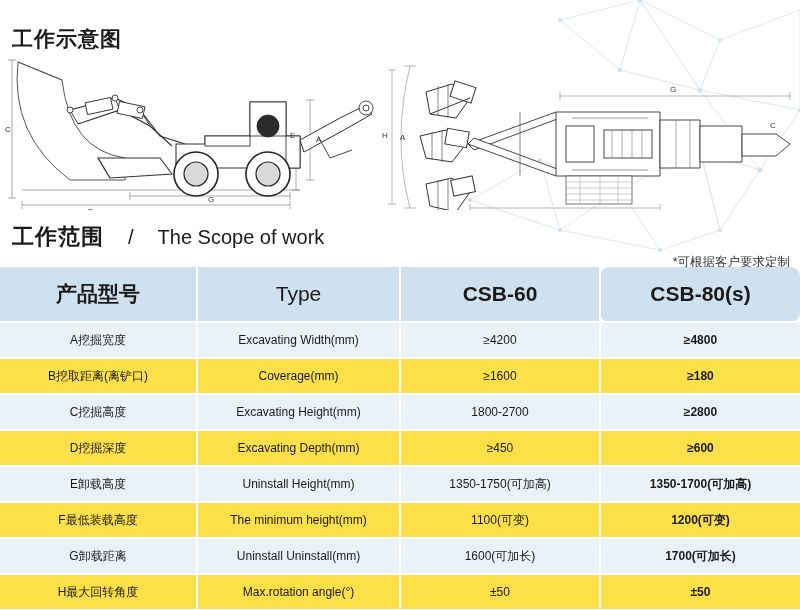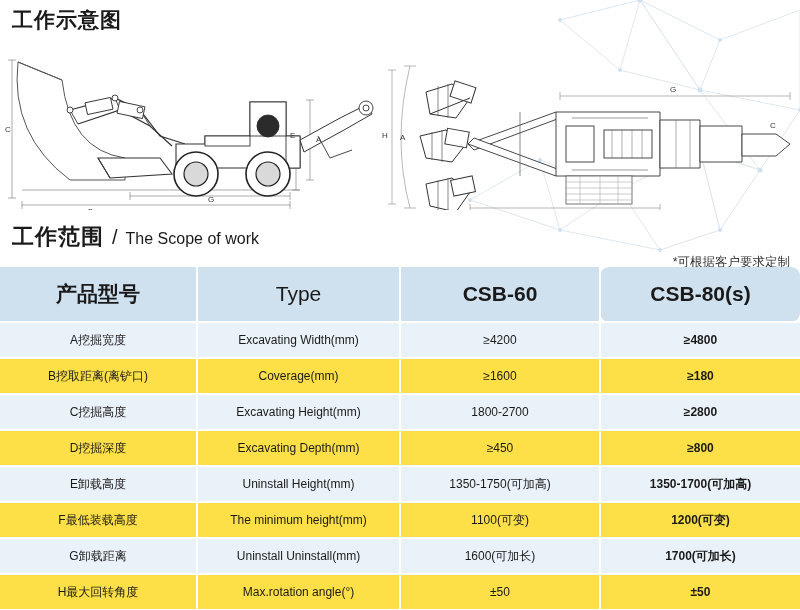--- a/index.html
+++ b/index.html
@@ -29,20 +29,21 @@
     z-index: 1;
     width: 800px;
     height: 610px;
   }
 
   .section-title {
     font-size: 21px;
     font-weight: bold;
     letter-spacing: 1px;
     color: #1a1a1a;
+    margin-top: 19px;
   }
   #title-work-diagram {
     position: absolute;
     left: 12px;
     top: 6px;
   }
 
   .diagram-area {
     position: absolute;
     left: 0;
@@ -50,35 +51,35 @@
     width: 800px;
     height: 170px;
   }
 
   .scope-header {
     position: absolute;
     left: 12px;
     top: 222px;
     display: flex;
     align-items: baseline;
-    gap: 6px;
+    gap: 22px;
   }
   .scope-cn {
     font-size: 22px;
     font-weight: bold;
     letter-spacing: 1px;
   }
   .scope-sep {
     font-size: 20px;
     color: #1a1a1a;
     font-weight: 300;
     padding: 0 2px;
   }
   .scope-en {
-    font-size: 16px;
+    font-size: 20px;
     font-weight: normal;
     color: #1a1a1a;
   }
 
   .custom-note {
     position: absolute;
     right: 10px;
     top: 254px;
     font-size: 12.5px;
     color: #333;
@@ -333,21 +334,21 @@
       <tr class="odd">
         <td class="label">C挖掘高度</td>
         <td>Excavating Height(mm)</td>
         <td>1800-2700</td>
         <td>≥2800</td>
       </tr>
       <tr class="even">
         <td class="label">D挖掘深度</td>
         <td>Excavating Depth(mm)</td>
         <td>≥450</td>
-        <td>≥800</td>
+        <td>≥600</td>
       </tr>
       <tr class="odd">
         <td class="label">E卸载高度</td>
         <td>Uninstall Height(mm)</td>
         <td>1350-1750(可加高)</td>
         <td>1350-1700(可加高)</td>
       </tr>
       <tr class="even">
         <td class="label">F最低装载高度</td>
         <td>The minimum height(mm)</td>

